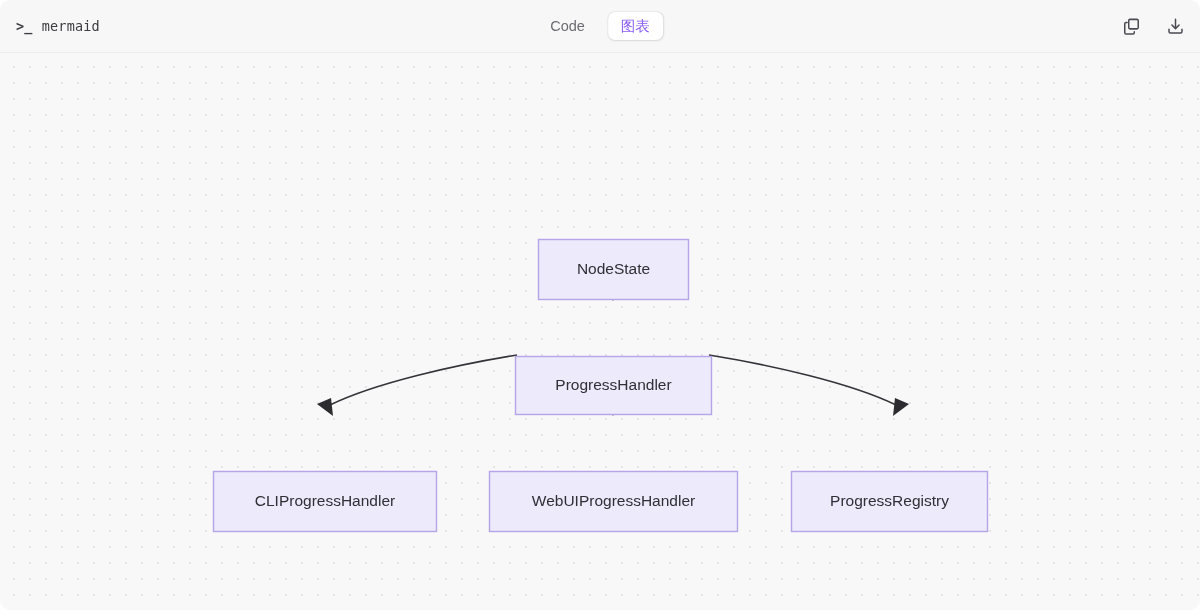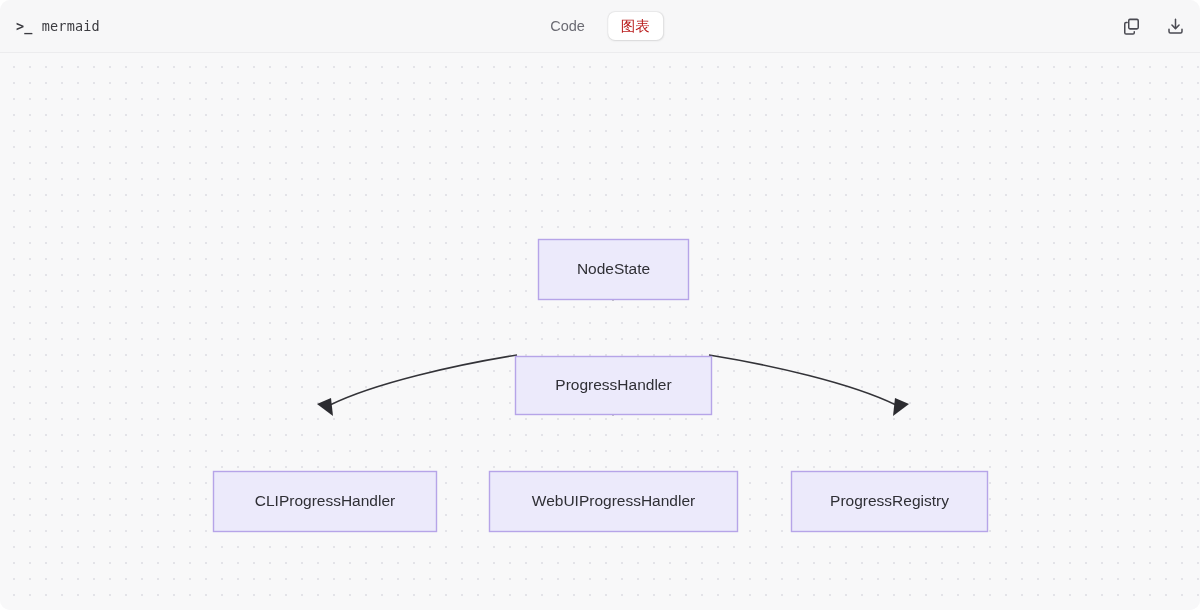--- a/index.html
+++ b/index.html
@@ -72,21 +72,21 @@
     border-radius: 7px;
     cursor: pointer;
     line-height: 1.25;
     white-space: nowrap;
     background: transparent;
     border: none;
     font-family: "Liberation Sans", sans-serif;
   }
   .tab.active {
     background: #ffffff;
-    color: #b91c1c;
+    color: #8b5cf6;
     box-shadow: 0 1px 2px rgba(0,0,0,0.10), 0 0 0 1px rgba(0,0,0,0.03);
   }
 
   .header-actions {
     position: absolute;
     right: 14px;
     top: 50%;
     transform: translateY(-50%);
     display: flex;
     align-items: center;

